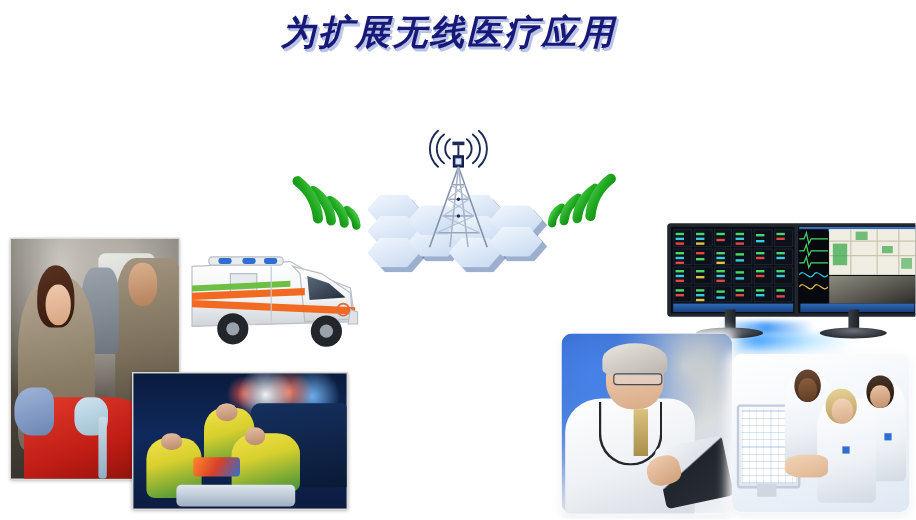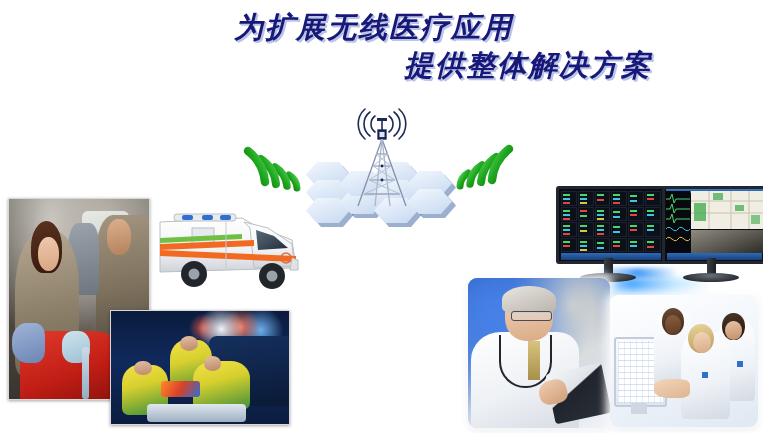--- a/index.html
+++ b/index.html
@@ -355,21 +355,20 @@
     filter: blur(4px);
   }
 </style>
 </head>
 <body>
 
 <div id="slide">
 
   <div class="title-block">
     <div class="title-line title-line-1">为扩展无线医疗应用</div>
-    <div class="title-line title-line-2">提供整体解决方案</div>
   </div>
 
   <div class="waves waves-left">
     <svg width="62" height="56" viewBox="0 0 62 56">
       <defs>
         <linearGradient id="gw" x1="0" y1="0" x2="1" y2="1">
           <stop offset="0" stop-color="#5ed25e"></stop>
           <stop offset="45%" stop-color="#1ea81e"></stop>
           <stop offset="100%" stop-color="#0c6b0c"></stop>
         </linearGradient>

